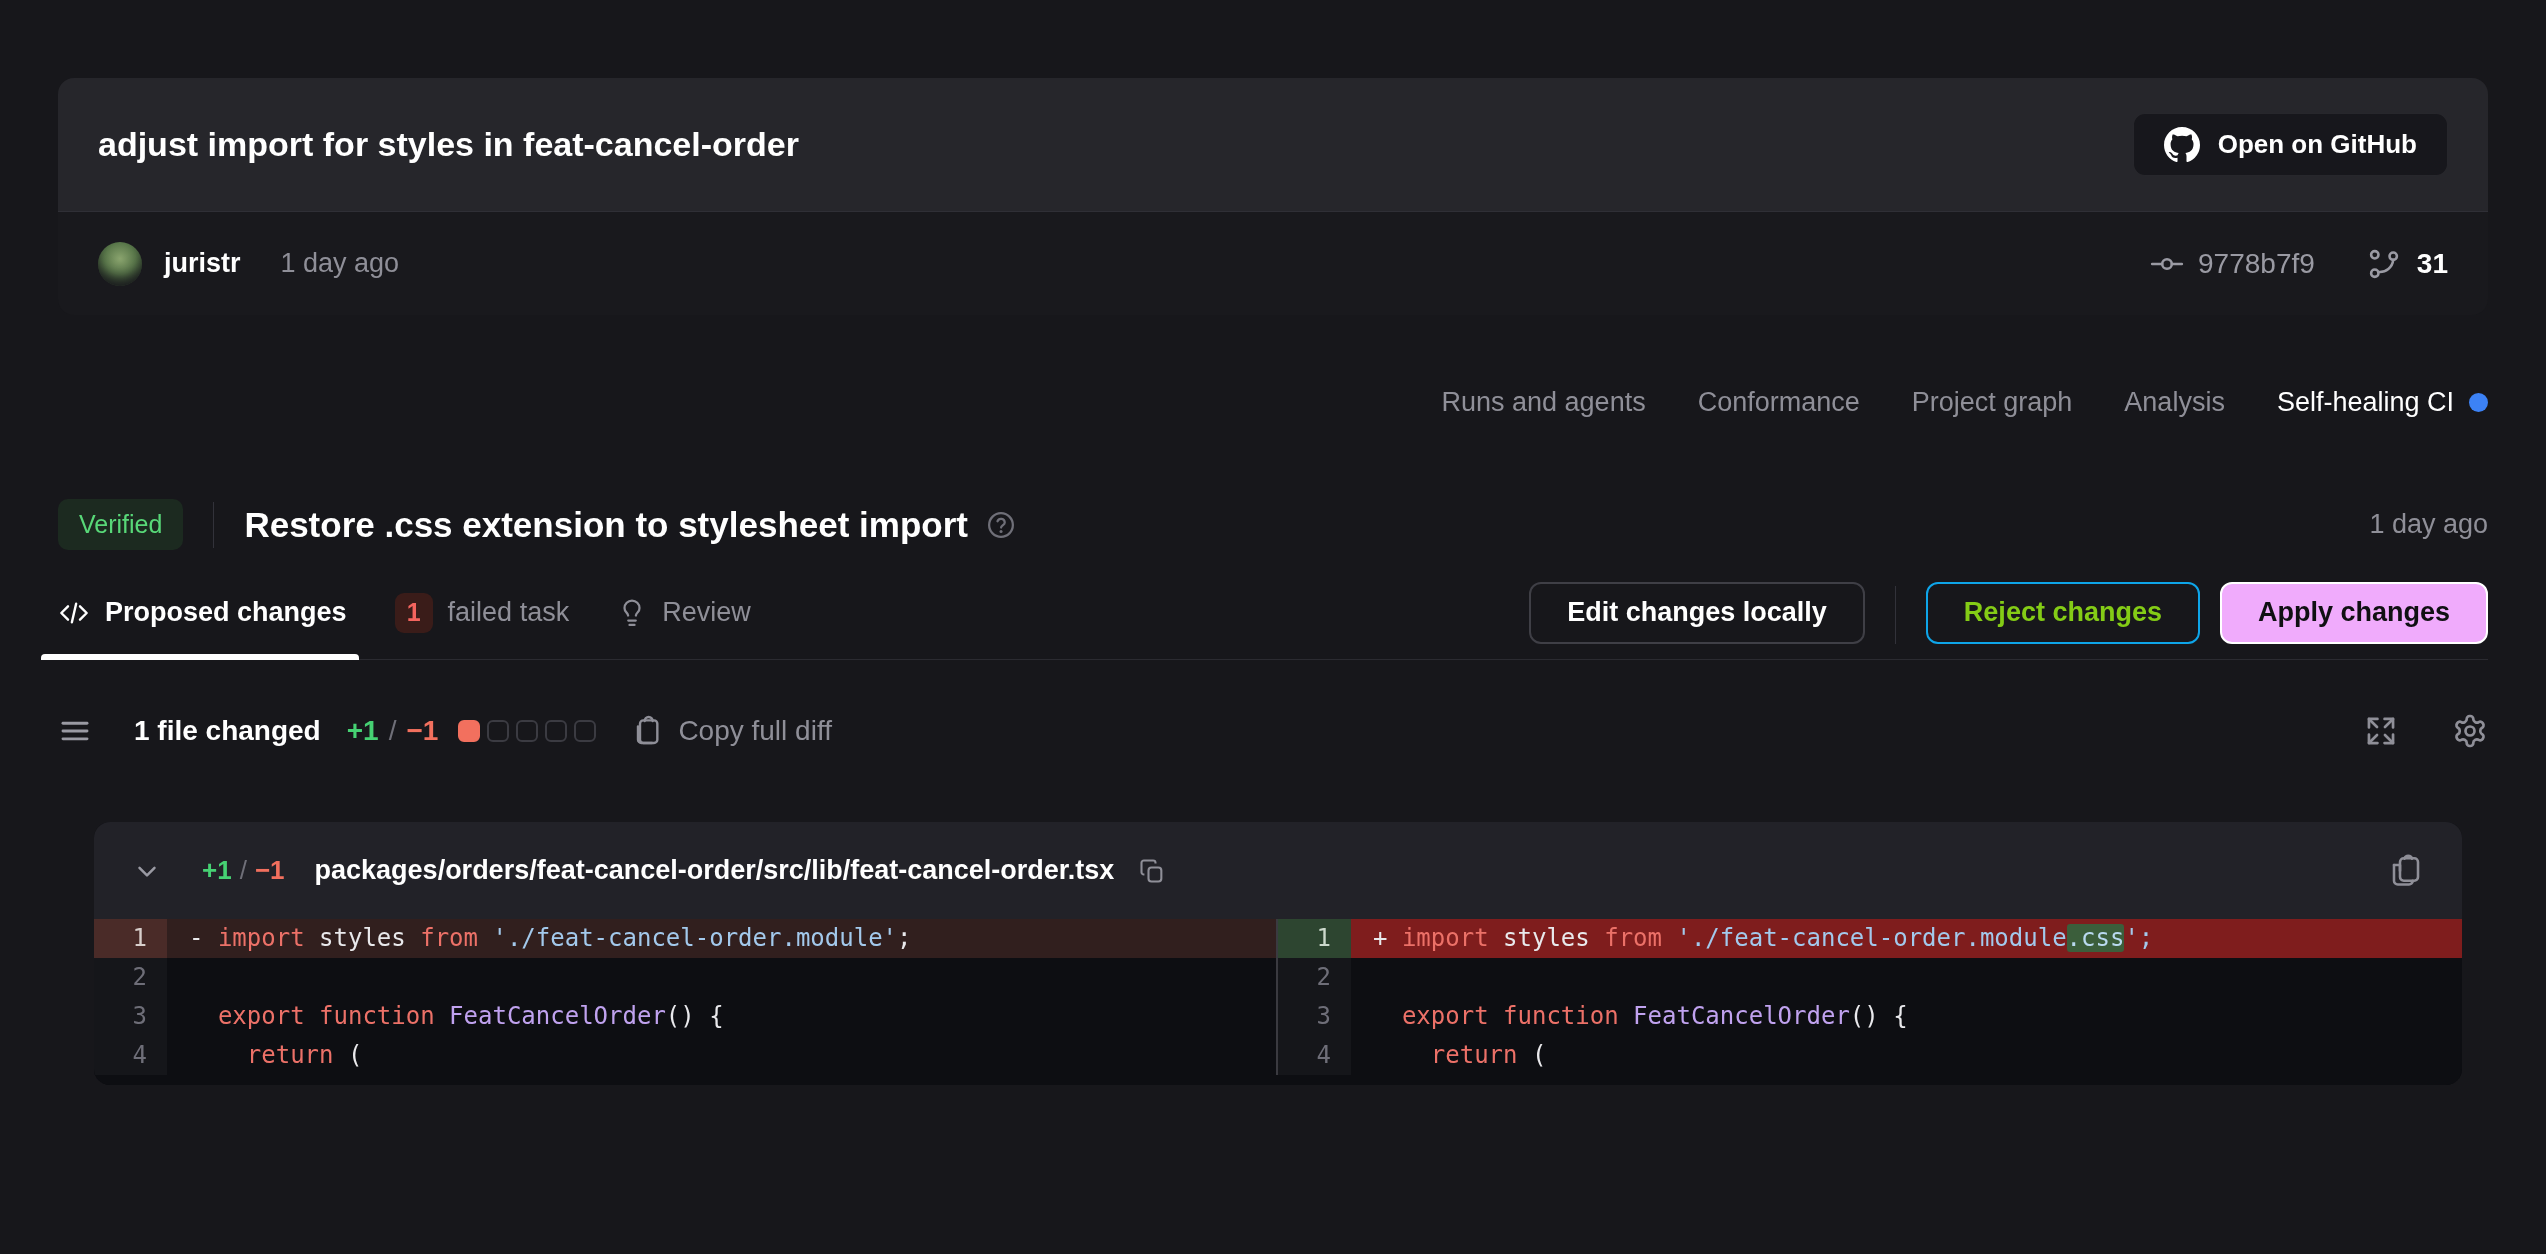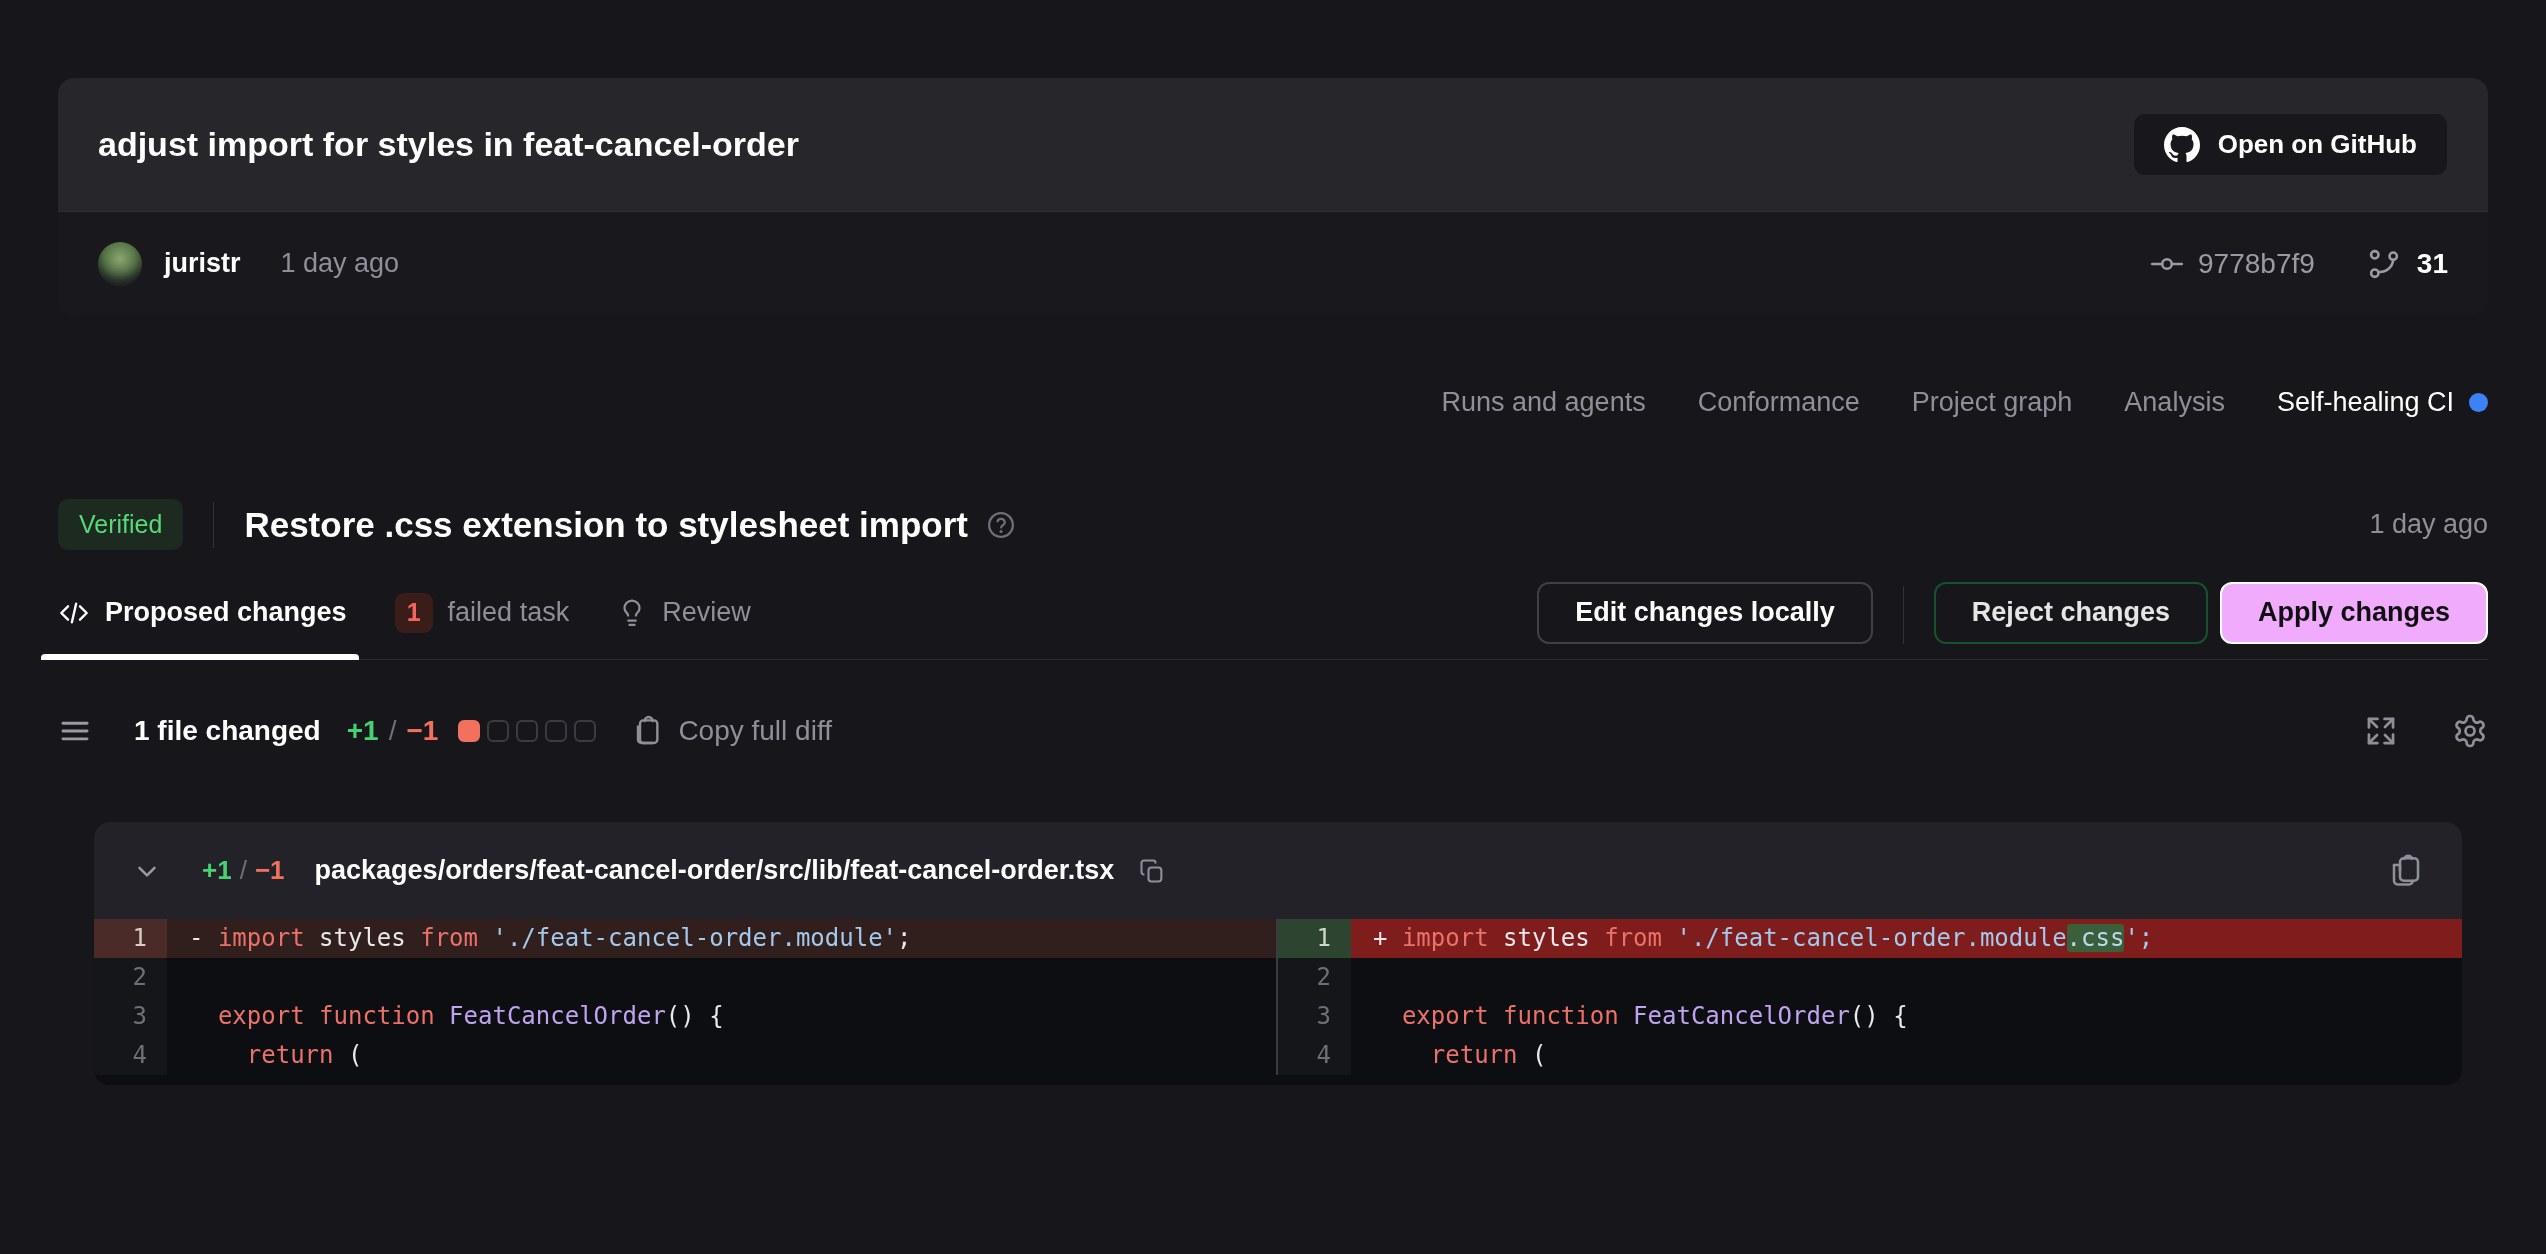--- a/index.html
+++ b/index.html
@@ -51,21 +51,21 @@
   .tab.active::after { content:''; position:absolute; left:-17px; right:-12px; bottom:-1px; height:6px; background:#fff; border-radius:4px 4px 0 0; }
   .tab-icon { color:#fff; display:flex; }
   .tab + .tab { margin-left:48px; }
   .tab.inactive { color:#8f8f98; }
   .tab.inactive .tab-label { color:#8f8f98; }
   .fail-badge { min-width:38px; height:40px; border-radius:9px; background:#3a1c19; color:#f4645e; font-size:25px; font-weight:600; display:flex; align-items:center; justify-content:center; padding:0 10px; }
   .actions { margin-left:auto; display:flex; align-items:flex-end; }
   .btn { height:62px; border-radius:12px; font-size:27px; font-weight:600; display:flex; align-items:center; padding:0 36px; cursor:pointer; background:transparent; font-family:inherit; }
   .btn-edit { border:2px solid #3f3f46; color:#fff; }
   .a-divider { width:1px; height:58px; background:#32323a; margin:0 30px; }
-  .btn-reject { border:2px solid #14532d; color:#e5e5e5; margin-right:12px; }
+  .btn-reject { border:2px solid #0ea5e9; color:#84cc16; margin-right:20px; }
   .btn-apply { background:#f0abfc; border:2px solid #fff; color:#101013; }
 
   
   .diff-toolbar { margin-top:46px; display:flex; align-items:center; height:50px; }
   .hamburger { color:#9a9aa3; display:flex; cursor:pointer; }
   .files-changed { font-size:28px; font-weight:600; color:#fff; margin-left:42px; }
   .stat-add { font-size:28px; font-weight:600; color:#46d173; margin-left:26px; }
   .stat-slash { font-size:28px; color:#6f6f78; margin:0 10px; }
   .stat-del { font-size:28px; font-weight:600; color:#f2705e; }
   .blocks { display:flex; gap:7px; margin-left:20px; }

